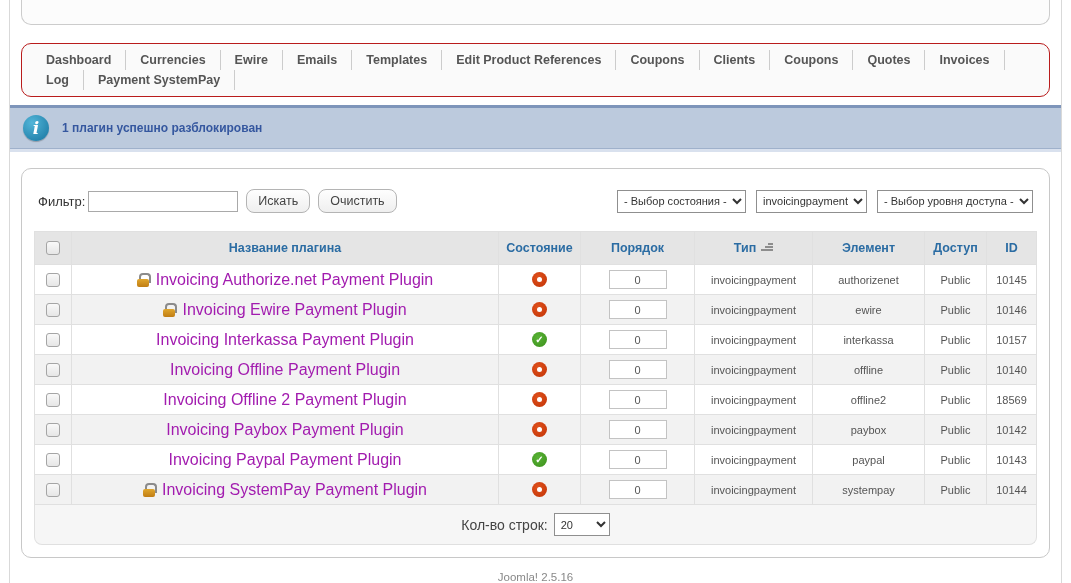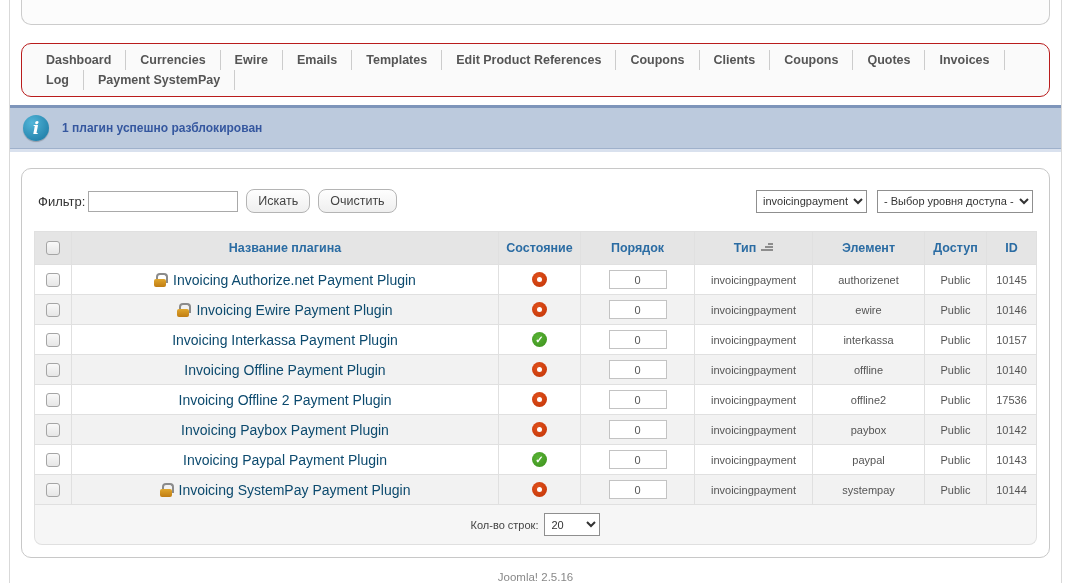--- a/index.html
+++ b/index.html
@@ -83,21 +83,21 @@
   table.plugins th, table.plugins td { border:1px solid #e0e0e0; }
   table.plugins th {
     height:33px; background:#e5e5e5; color:#2b6ca3; font-size:12.5px; font-weight:bold;
     text-align:center; padding:0 4px; white-space:nowrap;
   }
   table.plugins td {
     height:30px; color:#555; font-size:11px; text-align:center; padding:0 4px;
   }
   table.plugins tbody tr:nth-child(even) td { background:#f2f2f2; }
   td.name-cell { text-align:left; padding-left:8px; }
-  td.name-cell a { color:#0c4a6e; font-size:14px; text-decoration:none; cursor:pointer; }
+  td.name-cell a { color:#a21caf; font-size:16px; text-decoration:none; cursor:pointer; }
   .checkbox {
     appearance:none; -webkit-appearance:none; width:14px; height:14px;
     border:1px solid #a5a5a5; border-radius:3px;
     background:linear-gradient(#f9f9f9,#e6e6e6); margin:0; vertical-align:middle; cursor:pointer;
   }
   
   .lock-icon { display:inline-block; width:12px; height:14px; position:relative; vertical-align:-2px; margin-right:7px; }
   .lock-icon::before {
     content:''; position:absolute; top:0; left:2px; width:8px; height:8px;
     border:2px solid #8b8b8b; border-bottom:none; border-radius:4px 4px 0 0;
@@ -130,21 +130,21 @@
   .sort-icon i { display:block; height:2px; background:#8d8d8d; margin-bottom:1px; margin-left:auto; }
   .sort-icon i:nth-child(1){ width:5px; }
   .sort-icon i:nth-child(2){ width:8px; }
   .sort-icon i:nth-child(3){ width:12px; }
   
   .table-footer {
     background:#f6f6f6; height:40px; border:1px solid #e0e0e0; border-top:none;
     border-radius:0 0 8px 8px;
     display:flex; align-items:center; justify-content:center; gap:6px;
   }
-  .table-footer label { font-size:11px; color:#444; }
+  .table-footer label { font-size:14px; color:#444; }
   .rows-select { width:56px; }
   .page-footer {
     text-align:center; color:#888; font-size:11.5px; padding:13px 0 6px;
   }
 </style>
 </head>
 <body>
 
 <div class="page-wrap">
 
@@ -177,20 +177,23 @@
   <div class="main-box">
 
     <div class="filter-row">
       <div class="filter-left">
         <label>Фильтр:</label>
         <input class="filter-input" type="text" value="" style="">
         <button class="btn">Искать</button>
         <button class="btn">Очистить</button>
       </div>
       <div class="filter-right">
+        <select>
+          <option>- Выбор состояния -</option>
+        </select>
         <select>
           <option>invoicingpayment</option>
         </select>
         <select>
           <option>- Выбор уровня доступа -</option>
         </select>
       </div>
     </div>
 
     <table class="plugins">
@@ -258,21 +261,21 @@
             <td>10140</td>
           </tr>
           <tr>
             <td><input type="checkbox" class="checkbox" style=""></td>
             <td class="name-cell"><a>Invoicing Offline 2 Payment Plugin</a></td>
             <td><span class="status-icon status-unpublished"></span></td>
             <td><input type="text" class="order-input" value="0" style=""></td>
             <td>invoicingpayment</td>
             <td>offline2</td>
             <td>Public</td>
-            <td>17536</td>
+            <td>18569</td>
           </tr>
           <tr>
             <td><input type="checkbox" class="checkbox" style=""></td>
             <td class="name-cell"><a>Invoicing Paybox Payment Plugin</a></td>
             <td><span class="status-icon status-unpublished"></span></td>
             <td><input type="text" class="order-input" value="0" style=""></td>
             <td>invoicingpayment</td>
             <td>paybox</td>
             <td>Public</td>
             <td>10142</td>

